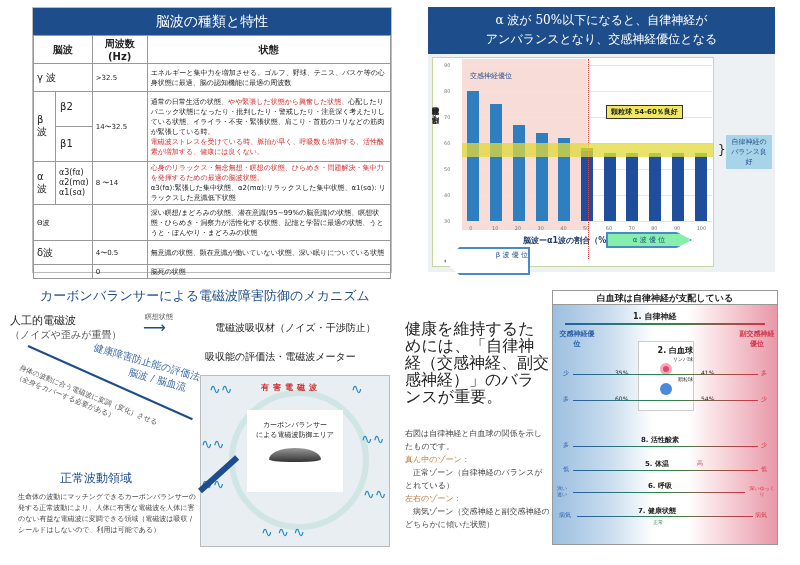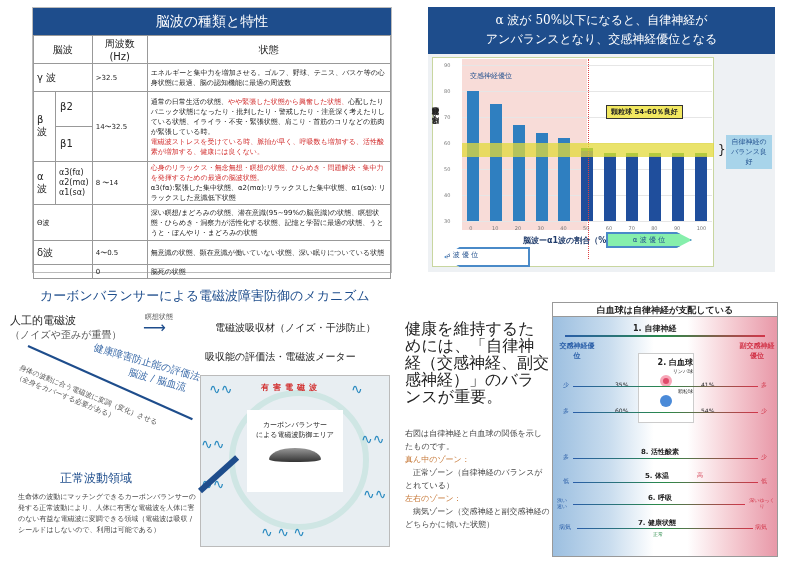--- a/index.html
+++ b/index.html
@@ -3,33 +3,33 @@
 <meta charset="utf-8">
 <style>
 *{box-sizing:border-box;margin:0;padding:0}
 body{width:800px;height:565px;background:#fff;position:relative;overflow:hidden;font-family:"DejaVu Sans",sans-serif;color:#222}
 .abs{position:absolute}
 
 #tbl{left:32px;top:7px;width:360px;height:266px;border:1px solid #bbb;background:#fff}
 #tbl .hdr{background:#1e4d8c;color:#fff;text-align:center;font-family:"DejaVu Serif",serif;font-size:14px;height:27px;line-height:27px}
 #tbl table{width:100%;border-collapse:collapse;font-size:7px}
 #tbl td,#tbl th{border:1px solid #999;padding:1px 3px;vertical-align:middle}
-#tbl th{font-size:10px;font-weight:normal;text-align:center;height:15px}
+#tbl th{font-size:10px;font-weight:bold;text-align:center;height:15px}
 .red{color:#d12a2a}
 .big{font-size:10px}
 
 #chart{left:428px;top:7px;width:347px;height:265px;background:#eef1f4}
 #chart .hdr{background:#1e4d8c;color:#fff;text-align:center;font-family:"DejaVu Serif",serif;font-size:12px;line-height:19px;padding:4px 0;height:47px}
 .bar{position:absolute;width:10px}
 .ylab{position:absolute;font-size:5px;color:#777;left:-18px}
 
 .mech-title{left:40px;top:287px;font-family:Liberation Sans, sans-serif;font-size:13px;color:#1e4d8c}
 .serif{font-family:"DejaVu Serif",serif}
 
-#wbc{left:552px;top:302px;width:226px;height:255px;border:1px solid #999;background:linear-gradient(90deg,#9cbfe0 0%,#c8dcee 25%,#fff 45%,#fff 60%,#f6d0d6 78%,#e898a8 100%)}
+#wbc{left:552px;top:290px;width:226px;height:255px;border:1px solid #999;background:linear-gradient(90deg,#9cbfe0 0%,#c8dcee 25%,#fff 45%,#fff 60%,#f6d0d6 78%,#e898a8 100%)}
 .row{position:absolute;left:0;width:100%;height:14px;font-size:6px}
 .arrow{position:absolute;height:1px;background:linear-gradient(90deg,#2a5ea8,#2a8a4a,#d2364a)}
 </style>
 </head>
 <body>
 
 <div id="tbl" class="abs">
   <div class="hdr">脳波の種類と特性</div>
   <table>
     <tbody>
@@ -131,21 +131,21 @@
       <div class="abs" style="left: 211.909px; top: 160px; font-size: 5px; color: rgb(119, 119, 119);">90</div>
       <div class="bar" style="left: 232.636px; top: 88.4px; height: 67.6px; background: rgb(31, 78, 156); width: 12px; border-top: 3px solid rgb(42, 154, 74);"></div>
       <div class="abs" style="left: 234.636px; top: 160px; font-size: 5px; color: rgb(119, 119, 119);">100</div>
     </div>
   <div class="abs" style="left:160px;top:52px;width:0;height:200px;border-left:1px dotted #d44"></div>
   <div class="abs" style="left:34px;top:136px;width:252px;height:14px;background:rgba(227,217,58,.75)"></div>
   <div class="abs" style="left:178px;top:98px;background:#f2e860;border:1px solid #333;font-size:7px;font-weight:bold;padding:1px 4px">顆粒球 54-60％良好</div>
   <div class="abs" style="left:290px;top:136px;font-size:12px">}</div>
   <div class="abs" style="left:298px;top:128px;width:46px;background:#a8d4ea;font-size:7px;text-align:center;color:#1e4d8c;padding:2px">自律神経のバランス良好</div>
   <div class="abs" style="left:95px;top:228px;font-size:8px;font-weight:bold;color:#1e3a6a">脳波ーα1波の割合（%）</div>
-  <div class="abs" style="left:16px;top:240px;width:86px;height:20px;border:2px solid #4a8ac8;background:#fff;font-size:7px;color:#1e4d8c;text-align:left;line-height:12px;clip-path:polygon(18% 0,100% 0,100% 100%,18% 100%,0 50%)">β 波 優 位</div>
+  <div class="abs" style="left:16px;top:240px;width:86px;height:28px;border:2px solid #4a8ac8;background:#fff;font-size:7px;color:#1e4d8c;text-align:right;line-height:12px;clip-path:polygon(18% 0,100% 0,100% 100%,18% 100%,0 50%)">β 波 優 位</div>
   <div class="abs" style="left:178px;top:225px;width:86px;height:16px;border:2px solid #4a8ac8;background:#86efac;font-size:7px;color:#1e4d8c;text-align:center;line-height:12px;clip-path:polygon(0 0,82% 0,100% 50%,82% 100%,0 100%)">α 波 優 位</div>
 </div>
 
 <div class="abs mech-title">カーボンバランサーによる電磁波障害防御のメカニズム</div>
 <div class="abs serif" style="left:10px;top:313px;font-size:11px">人工的電磁波</div>
 <div class="abs serif" style="left:10px;top:328px;font-size:10px;color:#555">（ノイズや歪みが重畳）</div>
 <div class="abs" style="left:145px;top:312px;font-size:7px;color:#555">瞑想状態</div>
 <div class="abs" style="left:143px;top:318px;font-size:16px;color:#1e4d8c">⟶</div>
 <div class="abs serif" style="left:215px;top:321px;font-size:10px">電磁波吸収材（ノイズ・干渉防止）</div>
 <div class="abs serif" style="left:205px;top:350px;font-size:10px">吸収能の評価法・電磁波メーター</div>

